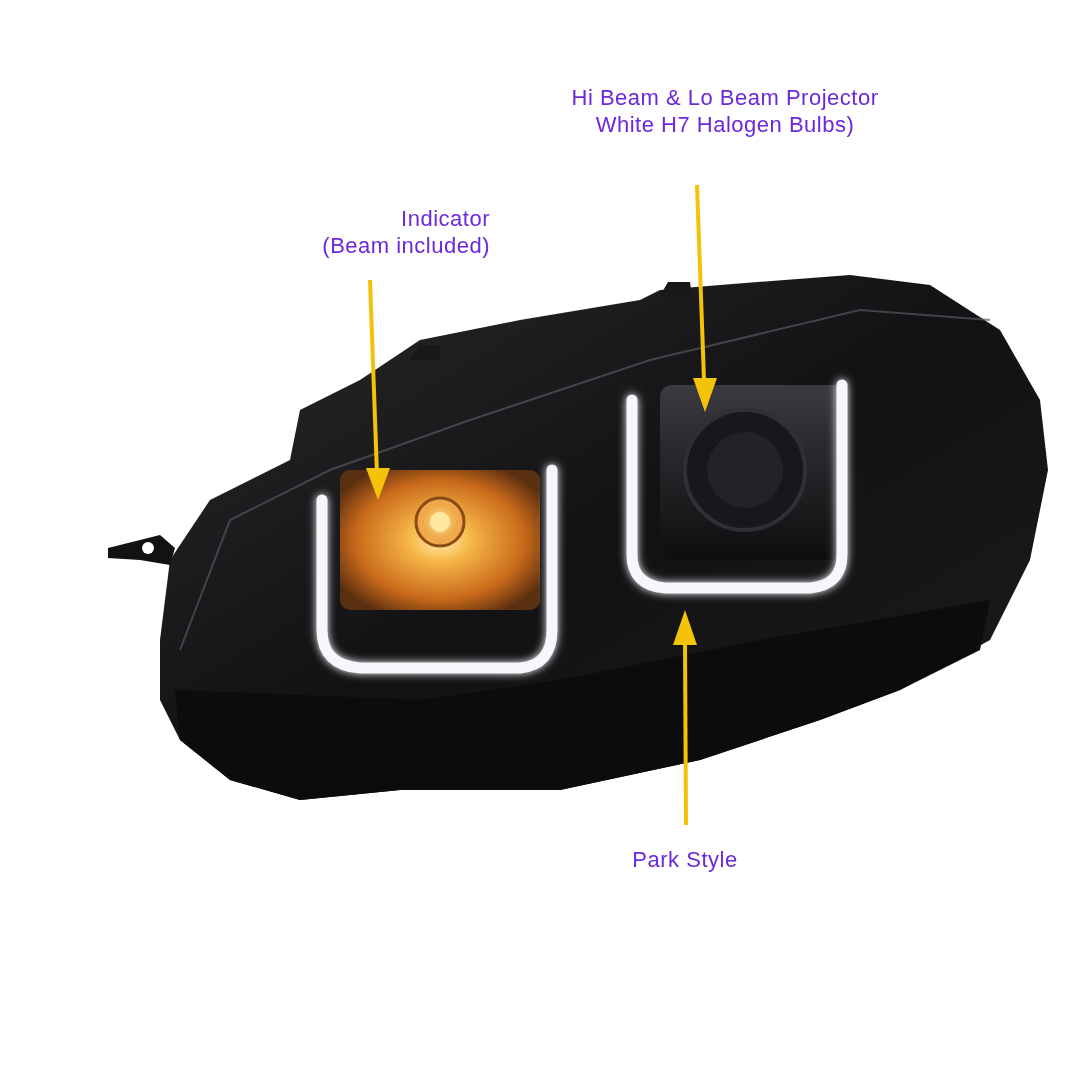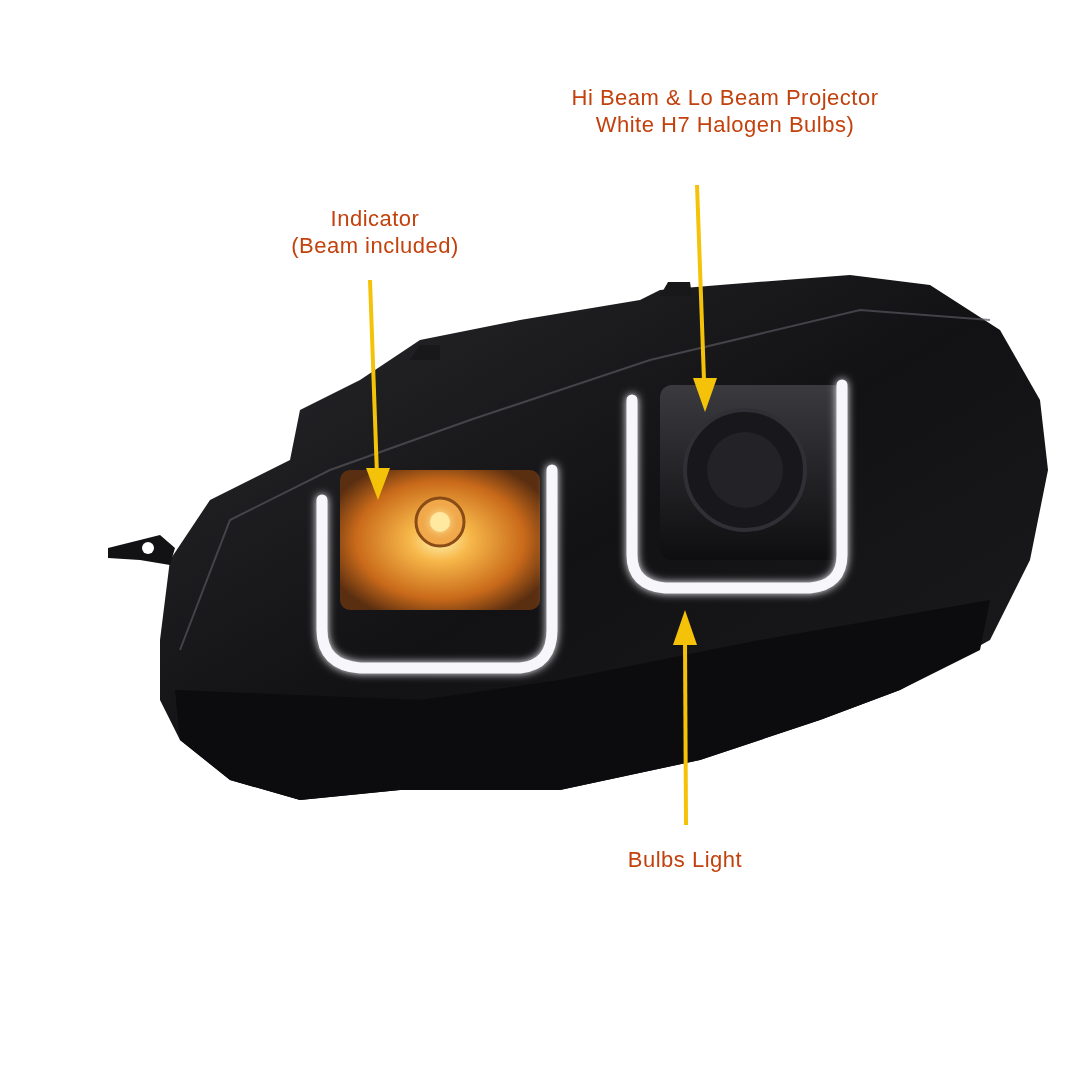--- a/index.html
+++ b/index.html
@@ -1,18 +1,18 @@
 <!DOCTYPE html>
 <html><head>
 <meta charset="utf-8">
 <style>
   html, body { margin: 0; padding: 0; background: #ffffff; }
   body { width: 1080px; height: 1080px; position: relative; overflow: hidden;
          font-family: "Liberation Sans", "DejaVu Sans", sans-serif; }
-  .label { position: absolute; color: #c2410c; font-size: 22px; line-height: 27px;
+  .label { position: absolute; color: #6d28d9; font-size: 22px; line-height: 27px;
            text-align: center; letter-spacing: 0.5px; }
   .label span { display: block; }
   svg.scene { position: absolute; left: 0; top: 0; }
 </style>
 </head>
 <body>
 
 <svg class="scene" width="1080" height="1080" viewBox="0 0 1080 1080">
   <defs>
     <radialGradient id="amberGlow" cx="50%" cy="50%" r="60%">
@@ -81,20 +81,20 @@
     <line x1="686" y1="825" x2="685" y2="640" stroke="#f5c20a" stroke-width="4"></line>
     <polygon points="673,645 697,645 685,610" fill="#f5c20a"></polygon>
   </g>
 </svg>
 
 <div class="label" style="left:530px; top:84px; width:390px;">
   <span>Hi Beam &amp; Lo Beam Projector</span>
   <span>White H7 Halogen Bulbs)</span>
 </div>
 
-<div class="label" style="left:260px; top:205px; width:230px;">
+<div class="label" style="left:260px; top:205px; width:230px;text-align:right;">
   <span>Indicator</span>
   <span>(Beam included)</span>
 </div>
 
 <div class="label" style="left:540px; top:846px; width:290px;">
-  <span>Bulbs Light</span>
+  <span>Park Style</span>
 </div>
 
 </body></html>

